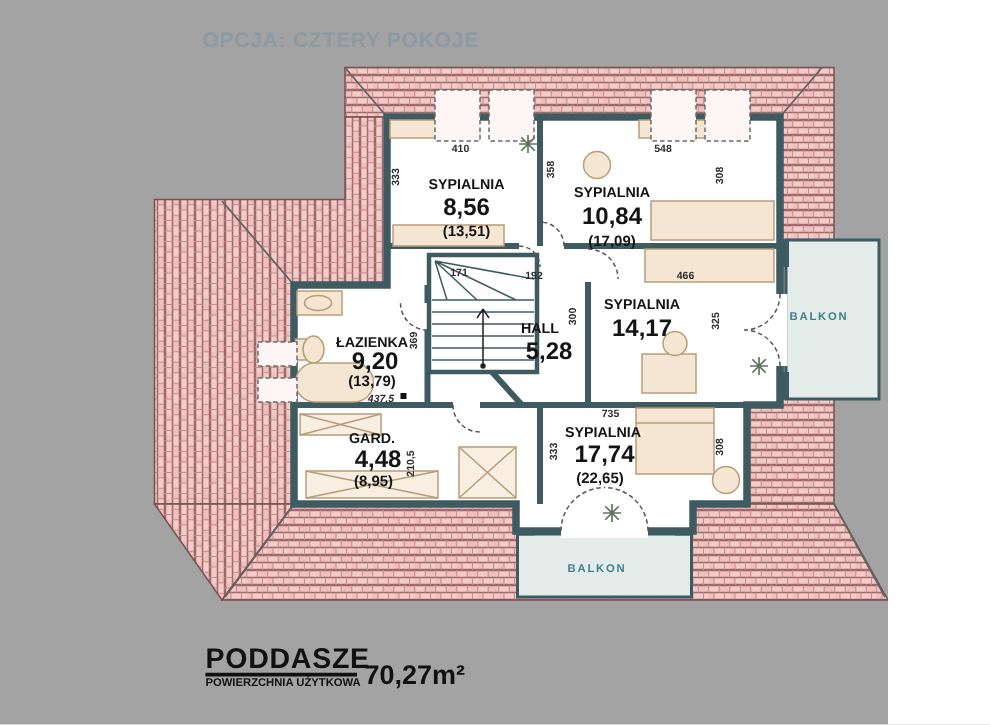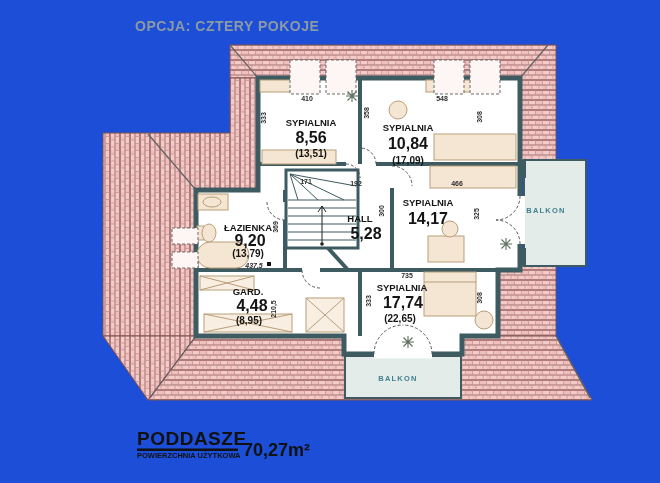--- a/index.html
+++ b/index.html
@@ -1,16 +1,16 @@
 <!DOCTYPE html>
 <html><head>
 <meta charset="utf-8">
 <style>
   html,body{margin:0;padding:0;background:#ffffff;}
-  .stage{position:relative;width:660px;height:483px;background:#1d4ed8;overflow:hidden;
+  .stage{position:relative;width:592px;height:483px;background:#a3a3a3;overflow:hidden;
          font-family:"Liberation Sans", sans-serif;}
   svg text{font-family:"Liberation Sans","DejaVu Sans",sans-serif;}
   .title{font-size:14px;font-weight:bold;letter-spacing:.5px;fill:#8b9aa4;}
   .rn{font-size:9.5px;font-weight:bold;fill:#141414;}
   .ra{font-size:16px;font-weight:bold;fill:#141414;}
   .rg{font-size:10px;font-weight:bold;fill:#141414;}
   .dim{font-size:7px;font-weight:bold;fill:#2e2e2e;}
   .balk{font-size:7.5px;font-weight:bold;letter-spacing:1.2px;fill:#41808e;}
   .fname{font-size:19px;font-weight:bold;letter-spacing:.5px;fill:#111;}
   .flabel{font-size:7.5px;font-weight:bold;fill:#111;}

